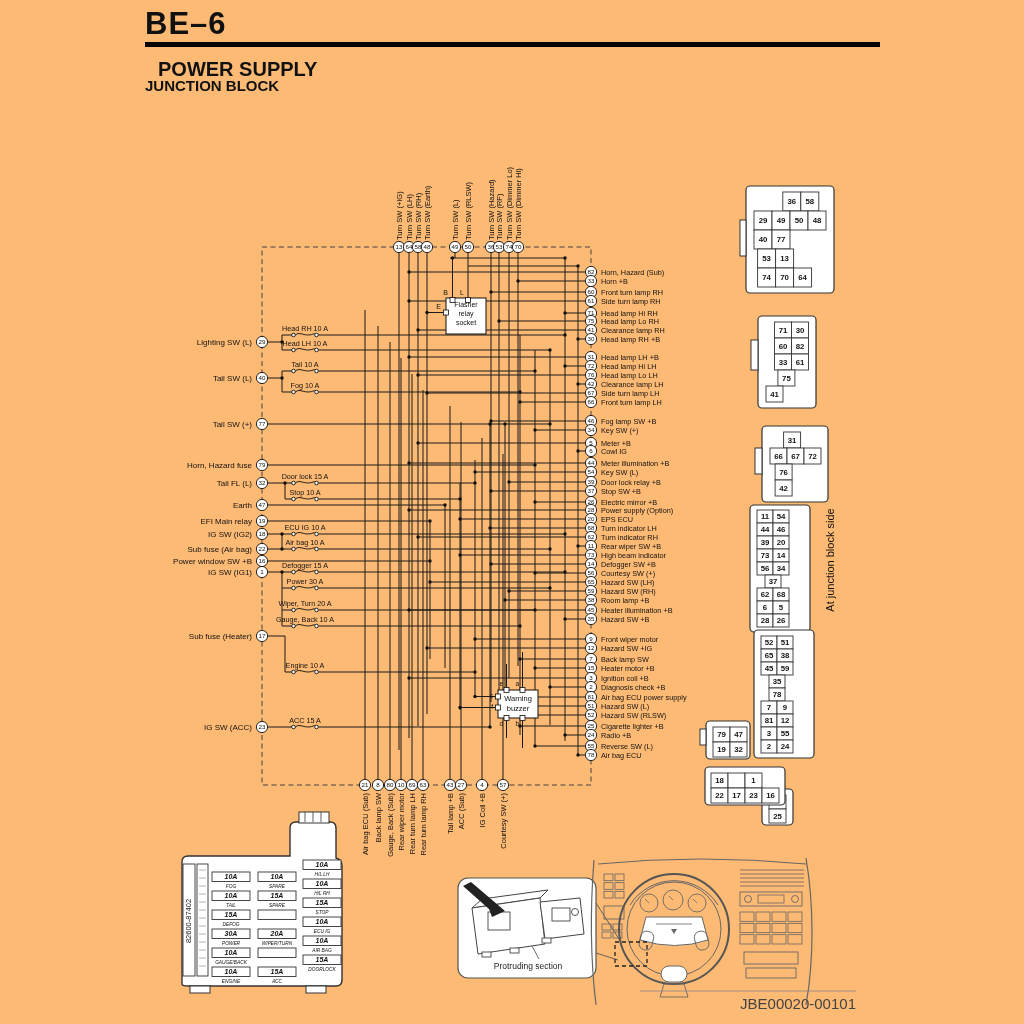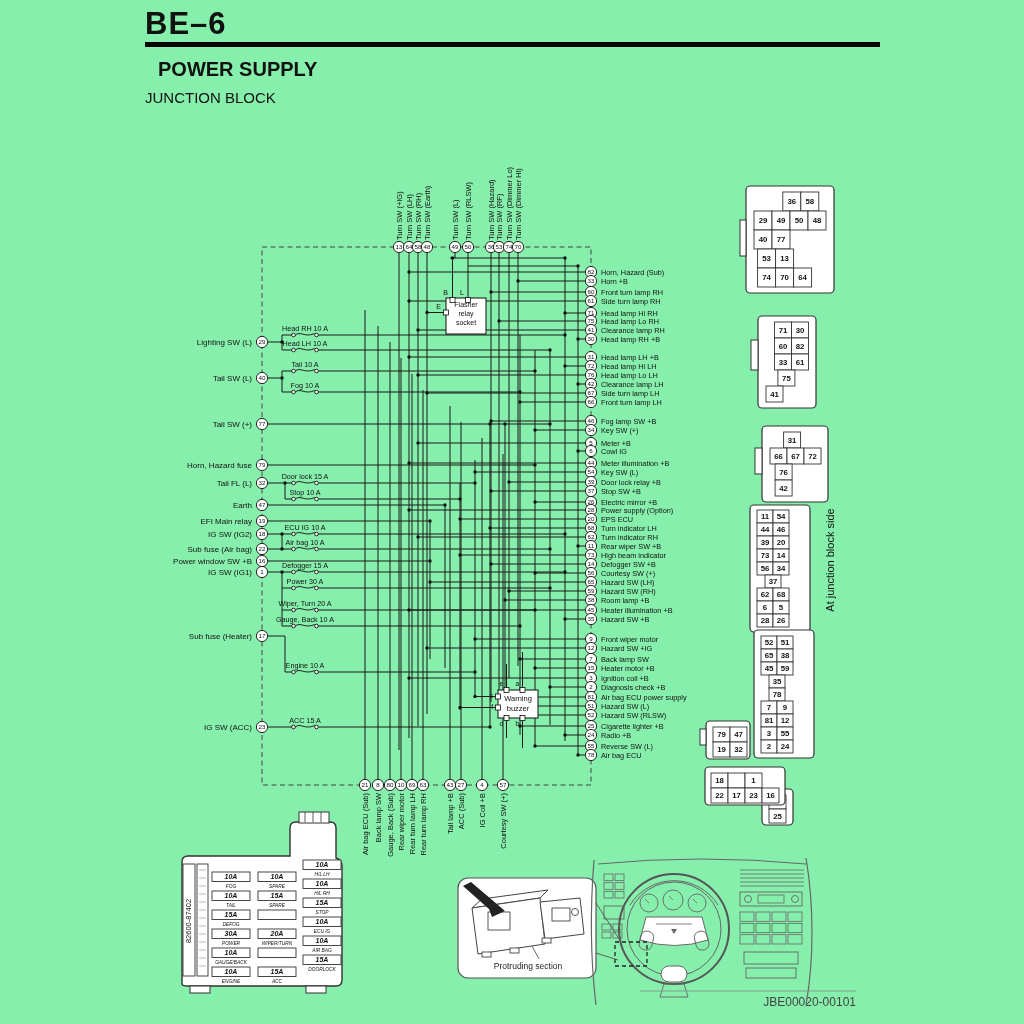--- a/index.html
+++ b/index.html
@@ -1,25 +1,25 @@
 <!DOCTYPE html>
 <html><head>
 <meta charset="utf-8">
 <style>
   html,body{margin:0;padding:0;background:#fff;}
-  #page{position:relative;width:1024px;height:1024px;background:#86efac;overflow:hidden;
+  #page{position:relative;width:1024px;height:1024px;background:#fdba74;overflow:hidden;
         font-family:"Liberation Sans",sans-serif;color:#111;}
   #diagram{position:absolute;left:0;top:0;}
   svg text{font-family:"Liberation Sans",sans-serif;}
   .hdr-code{position:absolute;left:145px;top:6px;font-size:31px;font-weight:bold;letter-spacing:1px;}
   .hdr-rule{position:absolute;left:145px;top:42px;width:735px;height:5px;background:#000;}
   .hdr-title{position:absolute;left:158px;top:58px;font-size:20px;font-weight:bold;}
-  .hdr-sub{position:absolute;left:145px;top:89px;font-size:15px;font-weight:normal;}
+  .hdr-sub{position:absolute;left:145px;top:77px;font-size:15px;font-weight:bold;}
   .hdr-desc{position:absolute;left:145px;top:108px;font-size:12.5px;}
-  .fig-id{position:absolute;left:640px;top:995px;width:216px;text-align:right;font-size:12px;color:#444;}
+  .fig-id{position:absolute;left:640px;top:995px;width:216px;text-align:right;font-size:15px;color:#444;}
 </style>
 </head>
 <body>
 <div id="page">
 
 <div class="hdr-code">BE–6</div>
 <div class="hdr-rule"></div>
 <div class="hdr-title">POWER SUPPLY</div>
 <div class="hdr-sub">JUNCTION BLOCK</div>
 <div class="fig-id">JBE00020-00101</div>

